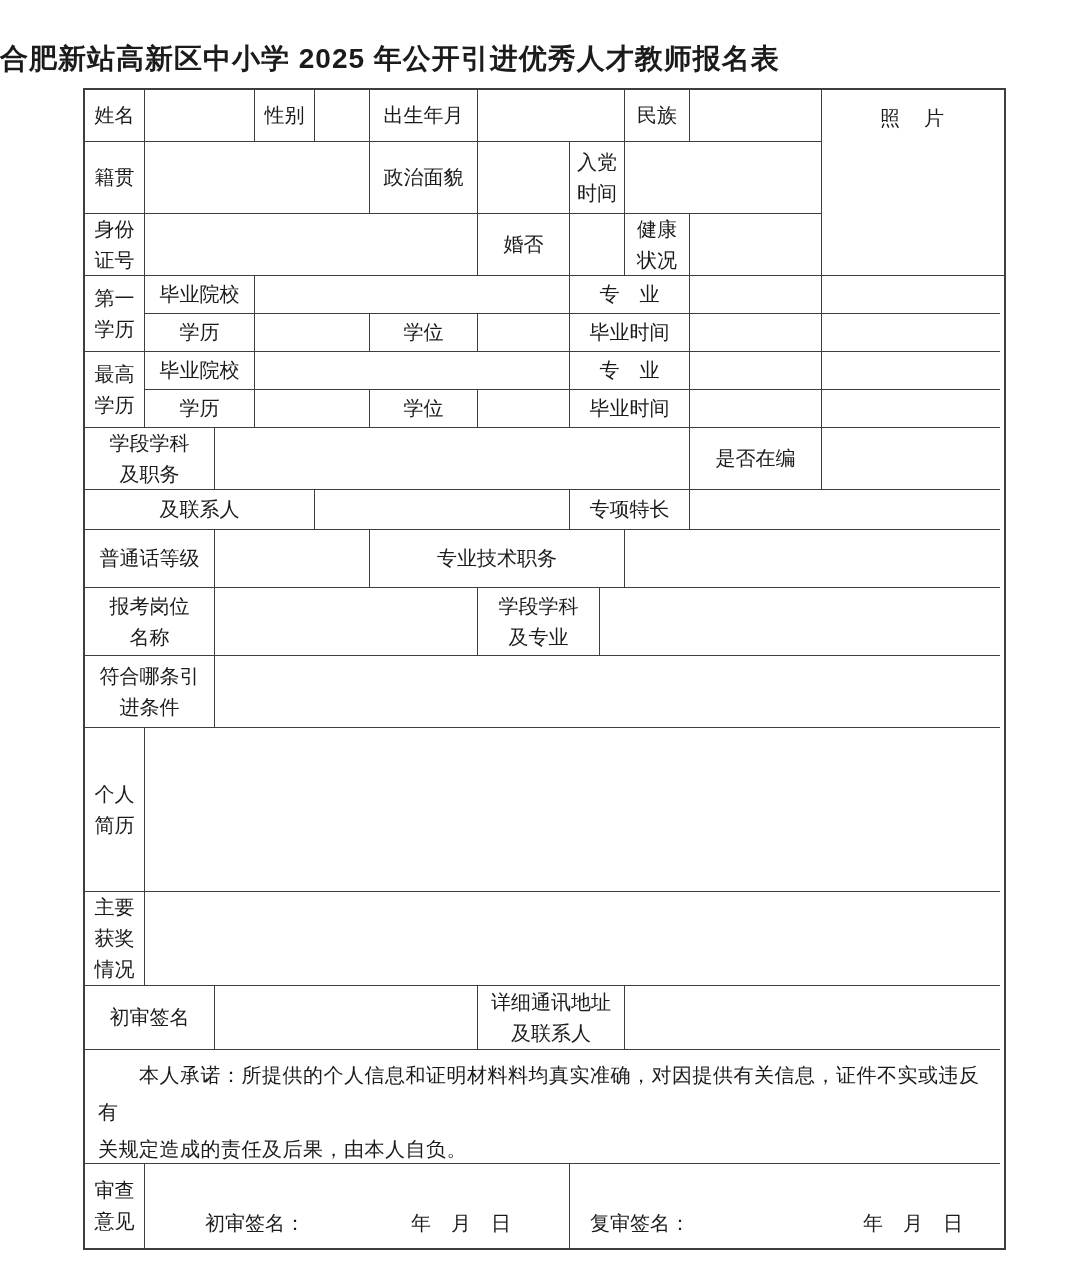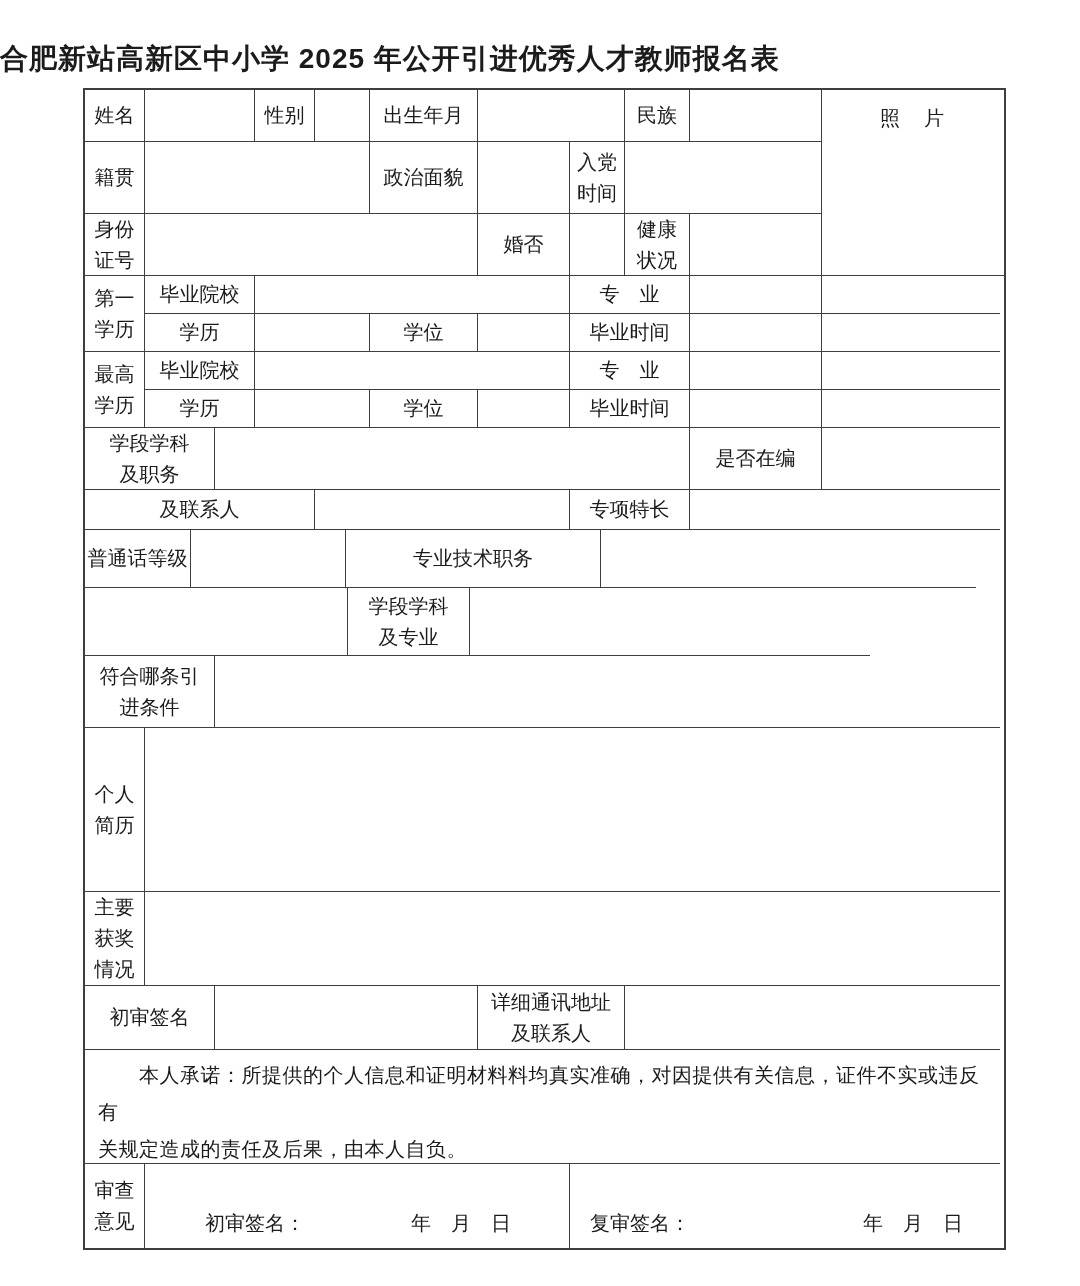--- a/index.html
+++ b/index.html
@@ -135,27 +135,29 @@
     </div>
 
     <div class="trow" style="height:40px">
       <div class="cell" style="width:230px">及联系人</div>
       <div class="cell" style="width:255px"></div>
       <div class="cell" style="width:120px">专项特长</div>
       <div class="cell last" style="width:310px"></div>
     </div>
 
     <div class="trow" style="height:58px">
-      <div class="cell" style="width:106px">普通话等级</div>
+      <div class="cell" style="width:130px">普通话等级</div>
       <div class="cell" style="width:155px"></div>
       <div class="cell" style="width:255px">专业技术职务</div>
       <div class="cell last" style="width:375px"></div>
     </div>
 
     <div class="trow" style="height:68px">
+      <div class="cell" style="width:130px">报考岗位
+名称</div>
       <div class="cell" style="width:263px"></div>
       <div class="cell" style="width:122px">学段学科
 及专业</div>
       <div class="cell last" style="width:400px"></div>
     </div>
 
     <div class="trow" style="height:72px">
       <div class="cell" style="width:130px">符合哪条引
 进条件</div>
       <div class="cell last" style="width:785px"></div>

